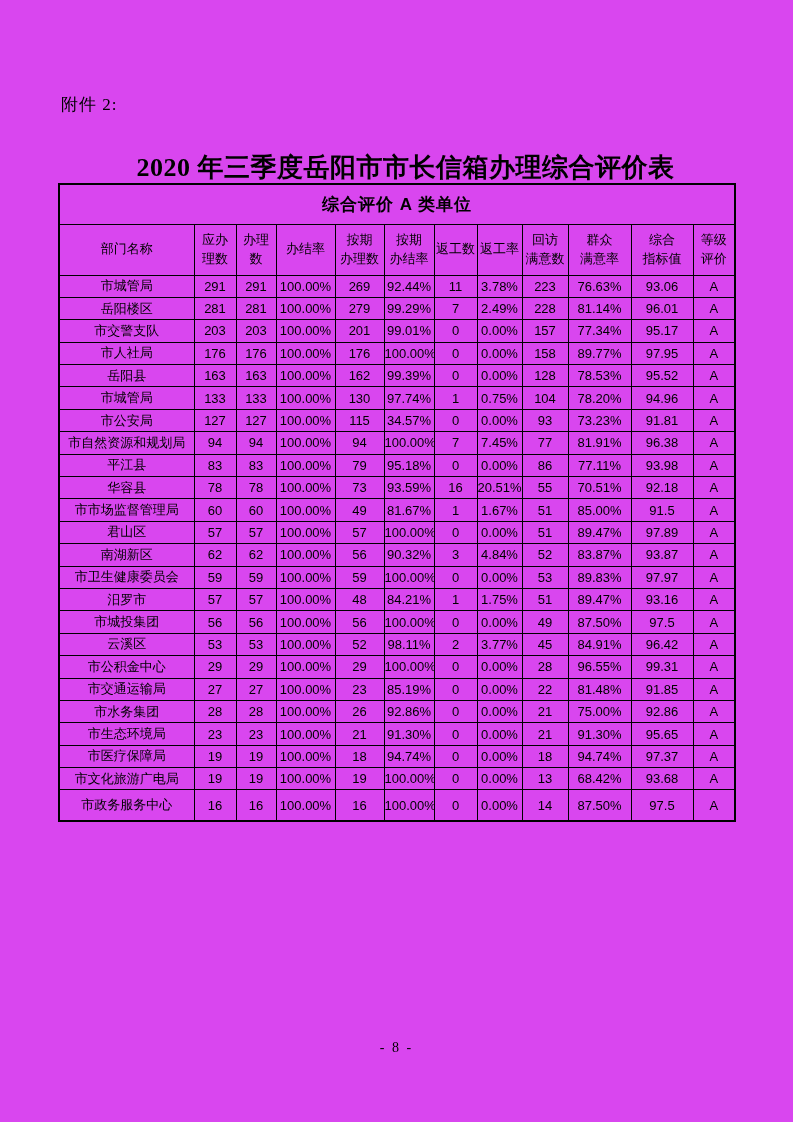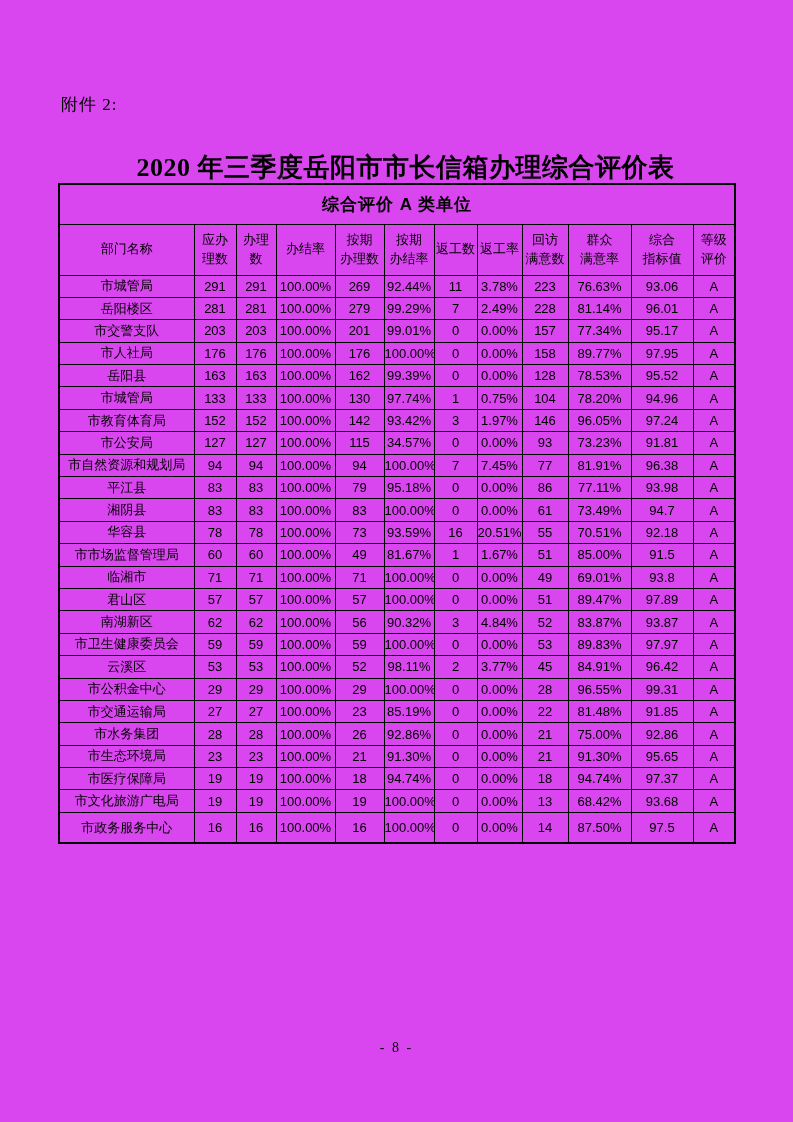--- a/index.html
+++ b/index.html
@@ -232,34 +232,20 @@
           <td>130</td>
           <td>97.74%</td>
           <td>1</td>
           <td>0.75%</td>
           <td>104</td>
           <td>78.20%</td>
           <td>94.96</td>
           <td>A</td>
         </tr>
         <tr>
-          <td>市教育体育局</td>
-          <td>152</td>
-          <td>152</td>
-          <td>100.00%</td>
-          <td>142</td>
-          <td>93.42%</td>
-          <td>3</td>
-          <td>1.97%</td>
-          <td>146</td>
-          <td>96.05%</td>
-          <td>97.24</td>
-          <td>A</td>
-        </tr>
-        <tr>
           <td>市公安局</td>
           <td>127</td>
           <td>127</td>
           <td>100.00%</td>
           <td>115</td>
           <td>34.57%</td>
           <td>0</td>
           <td>0.00%</td>
           <td>93</td>
           <td>73.23%</td>
@@ -285,34 +271,20 @@
           <td>83</td>
           <td>83</td>
           <td>100.00%</td>
           <td>79</td>
           <td>95.18%</td>
           <td>0</td>
           <td>0.00%</td>
           <td>86</td>
           <td>77.11%</td>
           <td>93.98</td>
-          <td>A</td>
-        </tr>
-        <tr>
-          <td>湘阴县</td>
-          <td>83</td>
-          <td>83</td>
-          <td>100.00%</td>
-          <td>83</td>
-          <td>100.00%</td>
-          <td>0</td>
-          <td>0.00%</td>
-          <td>61</td>
-          <td>73.49%</td>
-          <td>94.7</td>
           <td>A</td>
         </tr>
         <tr>
           <td>华容县</td>
           <td>78</td>
           <td>78</td>
           <td>100.00%</td>
           <td>73</td>
           <td>93.59%</td>
           <td>16</td>
@@ -330,34 +302,20 @@
           <td>49</td>
           <td>81.67%</td>
           <td>1</td>
           <td>1.67%</td>
           <td>51</td>
           <td>85.00%</td>
           <td>91.5</td>
           <td>A</td>
         </tr>
         <tr>
-          <td>临湘市</td>
-          <td>71</td>
-          <td>71</td>
-          <td>100.00%</td>
-          <td>71</td>
-          <td>100.00%</td>
-          <td>0</td>
-          <td>0.00%</td>
-          <td>49</td>
-          <td>69.01%</td>
-          <td>93.8</td>
-          <td>A</td>
-        </tr>
-        <tr>
           <td>君山区</td>
           <td>57</td>
           <td>57</td>
           <td>100.00%</td>
           <td>57</td>
           <td>100.00%</td>
           <td>0</td>
           <td>0.00%</td>
           <td>51</td>
           <td>89.47%</td>
@@ -386,20 +344,48 @@
           <td>59</td>
           <td>100.00%</td>
           <td>0</td>
           <td>0.00%</td>
           <td>53</td>
           <td>89.83%</td>
           <td>97.97</td>
           <td>A</td>
         </tr>
         <tr>
+          <td>汨罗市</td>
+          <td>57</td>
+          <td>57</td>
+          <td>100.00%</td>
+          <td>48</td>
+          <td>84.21%</td>
+          <td>1</td>
+          <td>1.75%</td>
+          <td>51</td>
+          <td>89.47%</td>
+          <td>93.16</td>
+          <td>A</td>
+        </tr>
+        <tr>
+          <td>市城投集团</td>
+          <td>56</td>
+          <td>56</td>
+          <td>100.00%</td>
+          <td>56</td>
+          <td>100.00%</td>
+          <td>0</td>
+          <td>0.00%</td>
+          <td>49</td>
+          <td>87.50%</td>
+          <td>97.5</td>
+          <td>A</td>
+        </tr>
+        <tr>
           <td>云溪区</td>
           <td>53</td>
           <td>53</td>
           <td>100.00%</td>
           <td>52</td>
           <td>98.11%</td>
           <td>2</td>
           <td>3.77%</td>
           <td>45</td>
           <td>84.91%</td>

